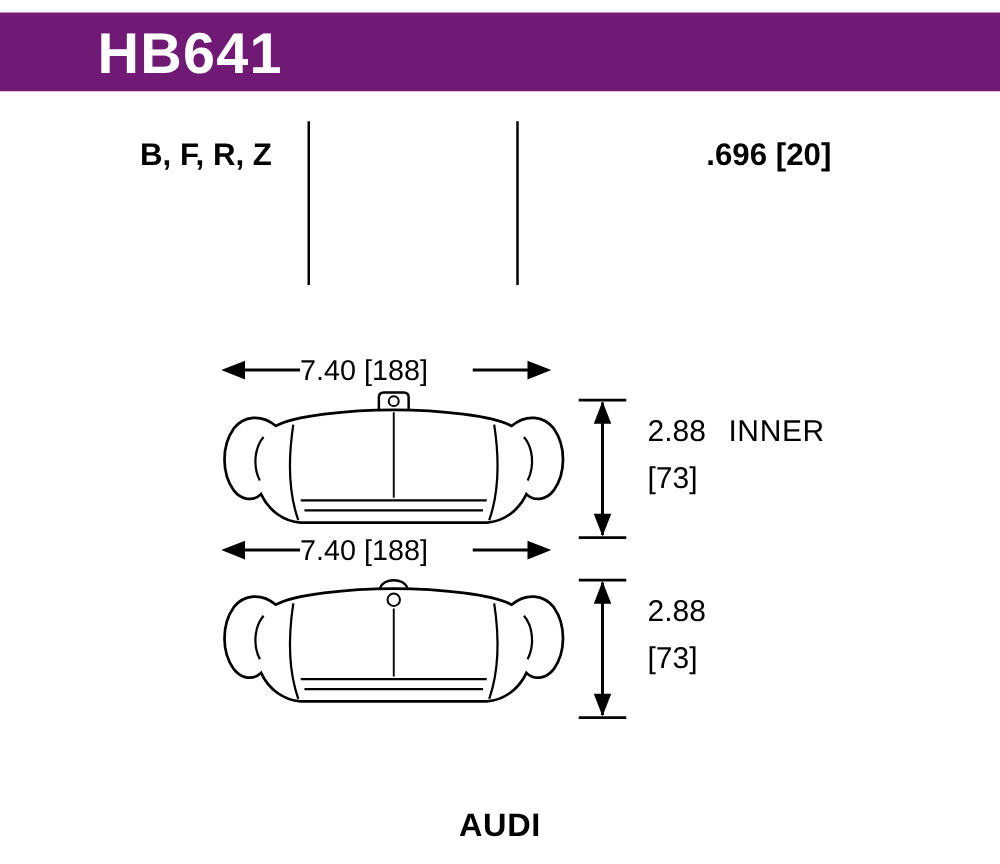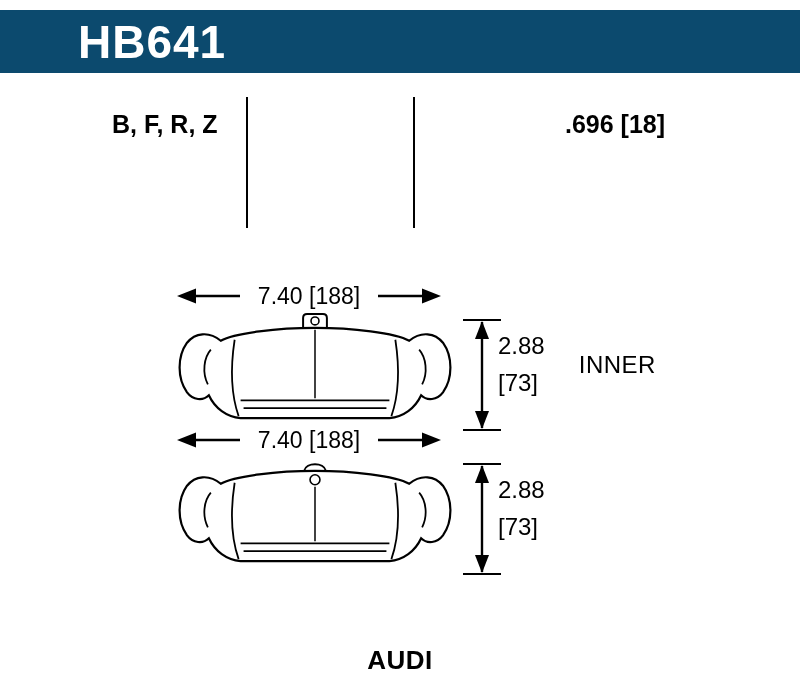--- a/index.html
+++ b/index.html
@@ -10,21 +10,21 @@
     height: 691px;
     background: #ffffff;
     font-family: "Liberation Sans", sans-serif;
     color: #000000;
     overflow: hidden;
   }
   .header {
     position: absolute;
     top: 10px; left: 0;
     width: 800px; height: 63px;
-    background: #0c4a6e;
+    background: #701a75;
     display: flex;
     align-items: center;
   }
   .part-number {
     color: #ffffff;
     font-size: 46px;
     font-weight: 700;
     margin-left: 78px;
     letter-spacing: 1px;
   }
@@ -52,39 +52,37 @@
     position: absolute;
     left: 176px;
     width: 266px; height: 24px;
     display: flex;
     align-items: center;
   }
   .hdim-1 { top: 284px; }
   .hdim-2 { top: 428px; }
   .dim-text {
     flex: 1;
-    text-align: center;
     font-size: 23px;
     white-space: nowrap;
   }
 
   .pad { position: absolute; left: 171px; }
   .pad-1 { top: 310px; }
   .pad-2 { top: 453px; }
 
   .vdim { position: absolute; left: 460px; }
   .vdim-1 { top: 318px; }
   .vdim-2 { top: 462px; }
 
   .vlabels {
     position: absolute;
-    left: 498px;
-    display: flex;
-    align-items: center;
-    gap: 34px;
+    left: 518px;
+    display: flex;
+    gap: 18px;
   }
   .vlabels-1 { top: 332px; }
   .vlabels-2 { top: 476px; }
   .vstack {
     display: flex;
     flex-direction: column;
     gap: 9px;
     font-size: 24px;
   }
   .pos-label { font-size: 24px; letter-spacing: 0.5px; }
@@ -105,21 +103,21 @@
 
 <div class="page">
 
   <header class="header">
     <span class="part-number">HB641</span>
   </header>
 
   <span class="spec compounds">B, F, R, Z</span>
   <span class="divider d1"></span>
   <span class="divider d2"></span>
-  <span class="spec thickness">.696 [18]</span>
+  <span class="spec thickness">.696 [20]</span>
 
   <div class="hdim hdim-1">
     <svg width="64" height="22" viewBox="0 0 64 22">
       <polygon points="1,11 20,3.5 20,18.5" fill="#000"></polygon>
       <line x1="17" y1="11" x2="64" y2="11" stroke="#000" stroke-width="2.4"></line>
     </svg>
     <span class="dim-text">7.40 [188]</span>
     <svg width="64" height="22" viewBox="0 0 64 22">
       <line x1="0" y1="11" x2="47" y2="11" stroke="#000" stroke-width="2.4"></line>
       <polygon points="63,11 44,3.5 44,18.5" fill="#000"></polygon>

